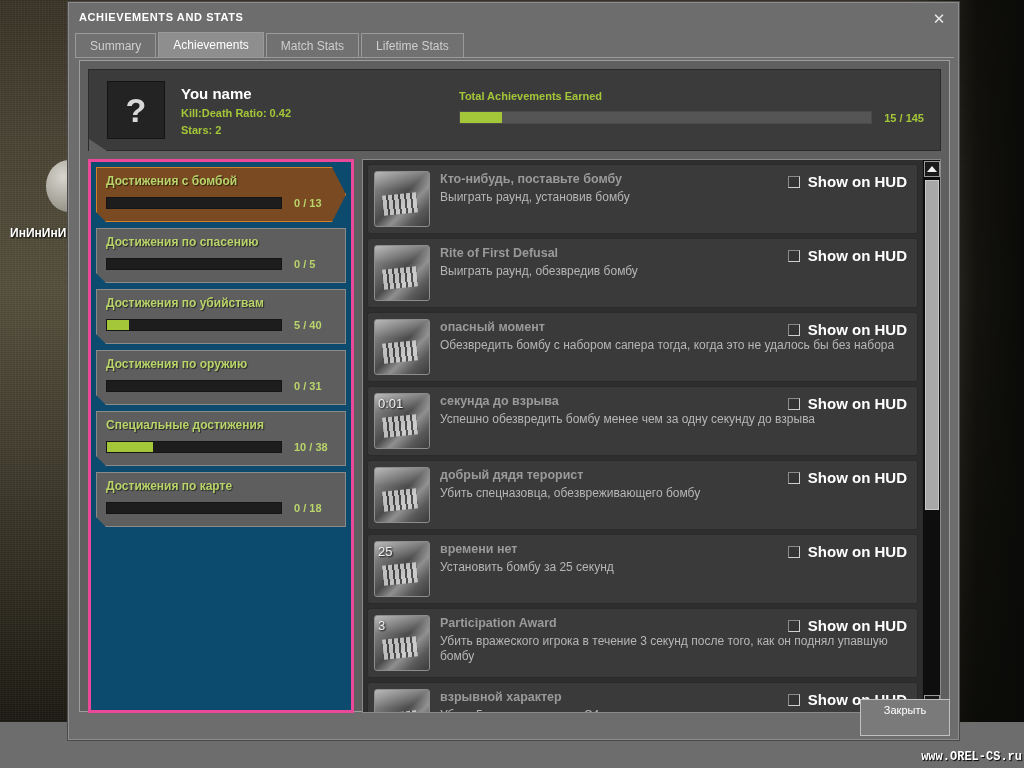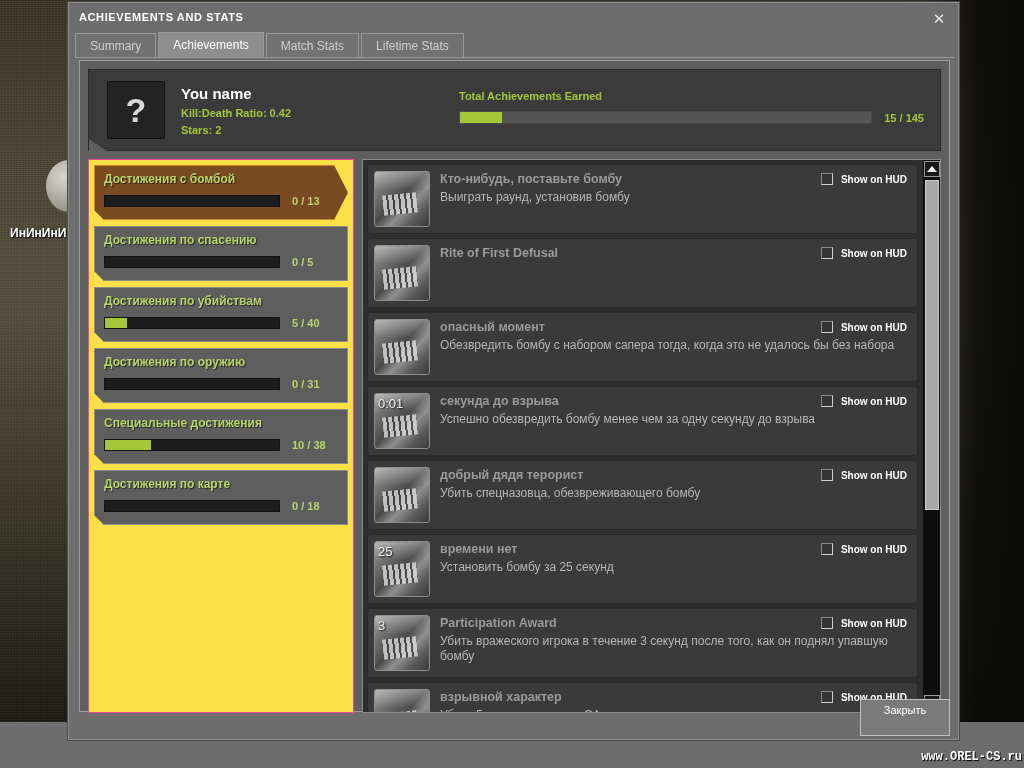--- a/index.html
+++ b/index.html
@@ -169,22 +169,22 @@
 
   
   #body-row {
     display: flex;
     margin-top: 8px;
     height: 554px;
   }
 
   #category-panel {
     width: 266px;
-    background: #fde047;
-    border: 1px solid #ec4899;
+    background: #0c4a6e;
+    border: 3px solid #ec4899;
     padding: 5px;
     overflow: hidden;
   }
   .category {
     position: relative;
     height: 55px;
     background: #5e5e5e;
     border: 1px solid #8a8a8a;
     margin-bottom: 6px;
     padding: 6px 9px 0 9px;
@@ -280,21 +280,21 @@
     cursor: pointer;
   }
   .hud-box {
     width: 12px; height: 12px;
     background: #343434;
     border: 1px solid #cfcfcf;
     border-top-color: #8a8a8a;
     border-left-color: #8a8a8a;
   }
   .hud-label {
-    margin-left: 8px; color: #ffffff; font-size: 10px; font-weight: bold;
+    margin-left: 8px; color: #ffffff; font-size: 15px; font-weight: bold;
     white-space: nowrap;
   }
 
   
   #vscroll {
     width: 18px;
     background: #0e0e0e;
     border-left: 1px solid #2a2a2a;
     position: relative;
     flex: 0 0 18px;
@@ -469,20 +469,21 @@
               </div>
               <div class="ach-hud">
                 <span class="hud-box"></span>
                 <span class="hud-label">Show on HUD</span>
               </div>
             </div>
             <div class="ach">
               <div class="ach-icon"></div>
               <div class="ach-text">
                 <div class="ach-title">Rite of First Defusal</div>
+                <div class="ach-desc">Выиграть раунд, обезвредив бомбу</div>
               </div>
               <div class="ach-hud">
                 <span class="hud-box"></span>
                 <span class="hud-label">Show on HUD</span>
               </div>
             </div>
             <div class="ach">
               <div class="ach-icon"></div>
               <div class="ach-text">
                 <div class="ach-title">опасный момент</div>

